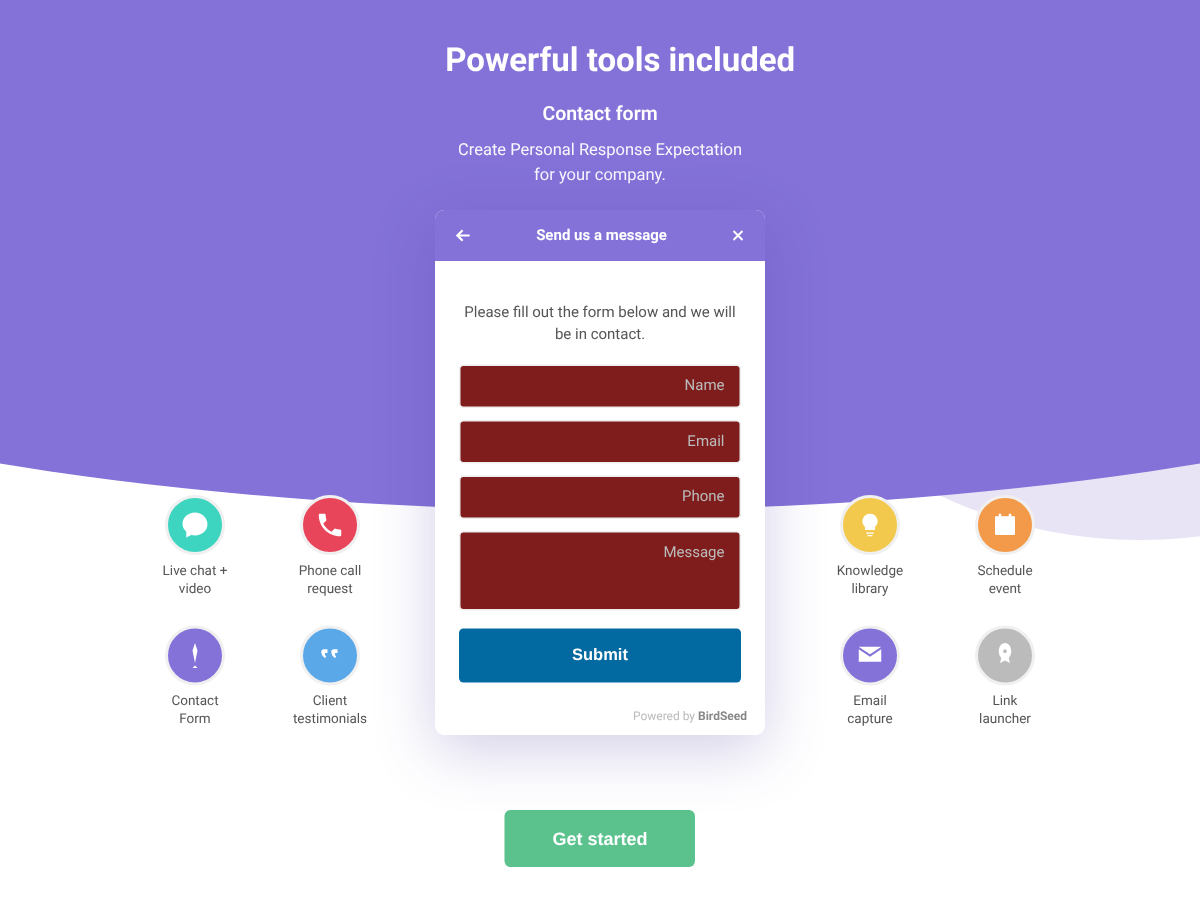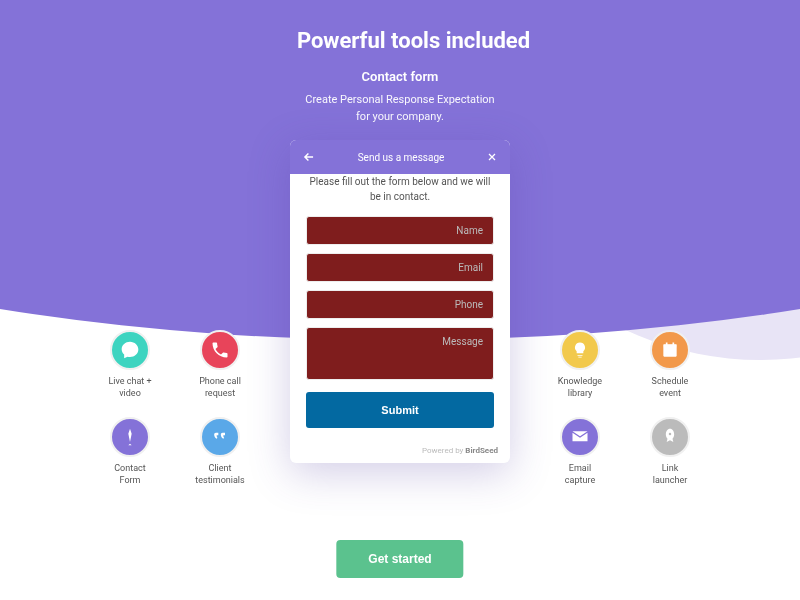--- a/index.html
+++ b/index.html
@@ -21,24 +21,24 @@
 .hero h1 { font-size: 22px; font-weight: 700; margin-bottom: 16px; padding-left: 27px; }
 .hero h2 { font-size: 13px; font-weight: 600; margin-bottom: 8px; }
 .hero p { font-size: 11px; line-height: 1.5; opacity: 0.95; }
 .card {
   position: absolute; top: 140px; left: 50%; transform: translateX(-50%);
   width: 220px; background: #fff; border-radius: 6px;
   box-shadow: 0 10px 40px rgba(80,60,160,0.25); z-index: 5; overflow: hidden;
 }
 .card-header {
   background: #8472d8; color: #fff; display: flex; align-items: center;
-  justify-content: space-between; padding: 10px 12px; font-size: 10px;
+  justify-content: space-between; padding: 10px 12px; font-size: 10px; font-weight: bold;
 }
 .card-header .title { flex: 1; text-align: center; }
-.card-body { padding: 0 16px 10px; }
+.card-body { padding: 27px 16px 10px; }
 .card-body .instruction { font-size: 10px; text-align: center; color: #555; line-height: 1.5; margin-bottom: 12px; }
 .field {
   width: 100%; border: 1px solid #eee; border-radius: 3px; padding: 8px 10px;
   font-size: 10px; color: #bbb; margin-bottom: 8px; background: #7f1d1d; text-align: right;
 }
 .field.textarea { height: 53px; }
 .submit {
   width: 100%; background: #0369a1; color: #fff; border: none; border-radius: 3px;
   padding: 12px; font-size: 11px; font-weight: 600; margin-top: 4px; cursor: pointer;
 }

